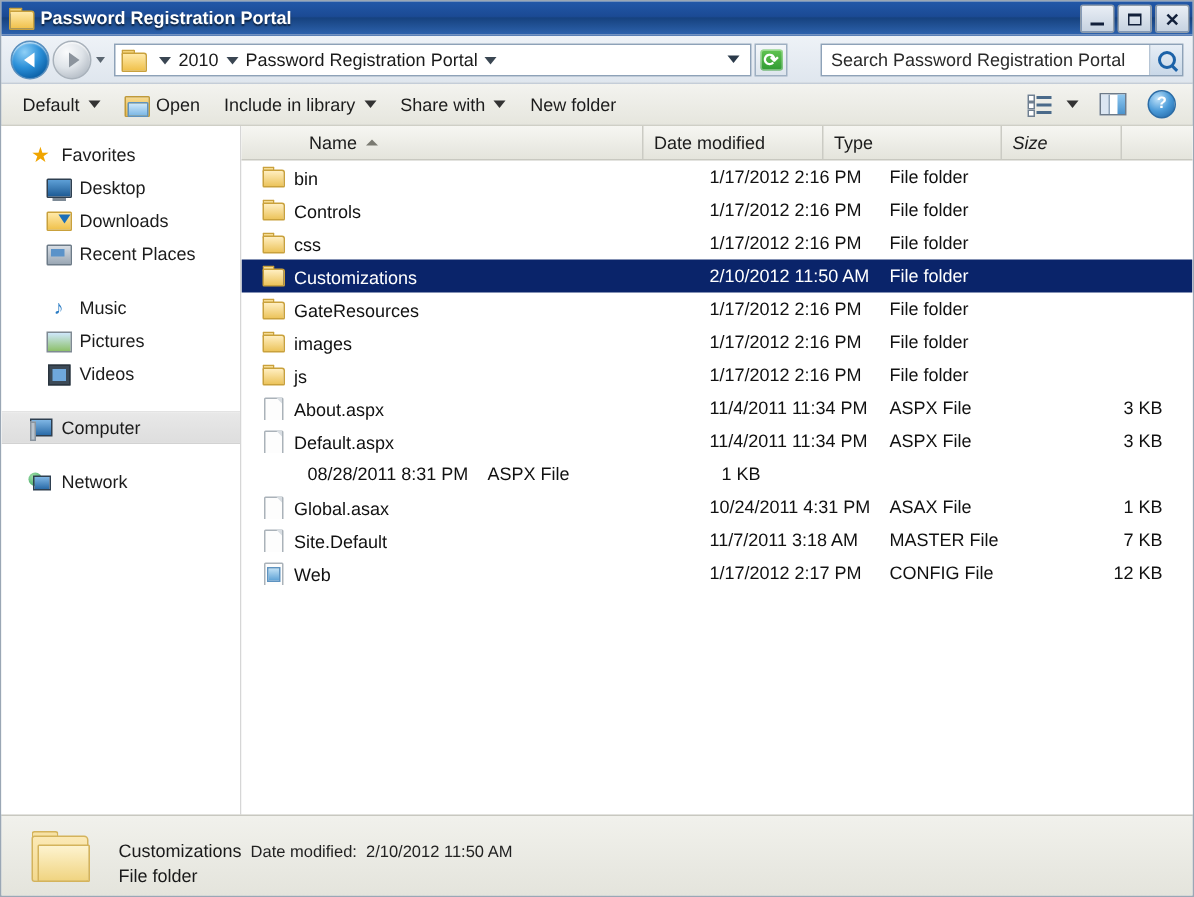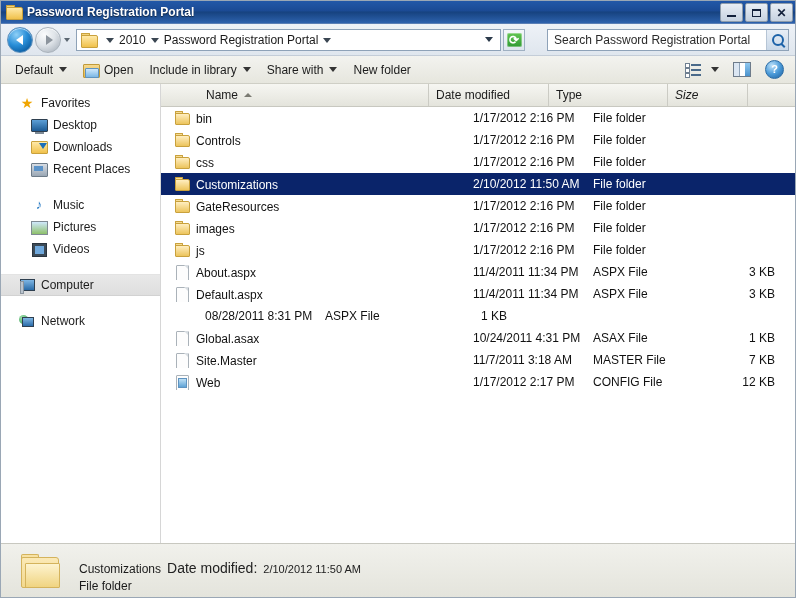--- a/index.html
+++ b/index.html
@@ -264,21 +264,21 @@
   }
   .status-folder{
     width:40px;height:34px;position:relative;flex:0 0 40px;margin-right:18px;margin-left:8px;
   }
   .status-folder .sf-back{position:absolute;left:0;top:3px;width:36px;height:29px;background:linear-gradient(to bottom,#fbe9b6,#f3d98e);border:1px solid #d4b35c;border-radius:2px 3px 2px 2px;}
   .status-folder .sf-tab{position:absolute;left:0;top:0;width:16px;height:5px;background:#f7e2a5;border:1px solid #d4b35c;border-bottom:none;border-radius:2px 2px 0 0;}
   .status-folder .sf-front{position:absolute;left:4px;top:9px;width:33px;height:23px;background:linear-gradient(to bottom,#fdf3cf,#f0d481);border:1px solid #d4b35c;border-radius:1px;}
   .status-info{display:flex;flex-direction:column;justify-content:center;gap:3px;}
   .status-line1{display:flex;align-items:baseline;gap:6px;}
   .st-name{font-size:12px;color:#1a1a1a;}
-  .st-meta-label{font-size:14px;color:#222;margin-top:12px;}
+  .st-meta-label{font-size:11px;color:#222;margin-top:12px;}
   .st-meta-val{font-size:11px;color:#222;}
   .status-line2{font-size:12px;color:#1a1a1a;}
 </style>
 </head>
 <body>
 
 <div class="window">
 
   <div class="titlebar">
     <div class="title-folder-icon">
@@ -604,21 +604,21 @@
             <div class="cell date">10/24/2011 4:31 PM</div>
             <div class="cell type">ASAX File</div>
             <div class="cell size">1 KB</div>
           </div>
           <div class="row">
             <div class="cell name">
               <span class="file-ico fi-file">
                 <span class="p"></span>
                 <span class="corner"></span>
               </span>
-              <span>Site.Master</span>
+              <span>Site.Default</span>
             </div>
             <div class="cell date">11/7/2011 3:18 AM</div>
             <div class="cell type">MASTER File</div>
             <div class="cell size">7 KB</div>
           </div>
           <div class="row">
             <div class="cell name">
               <span class="file-ico fi-config">
                 <span class="p"></span>
                 <span class="blue"></span>

